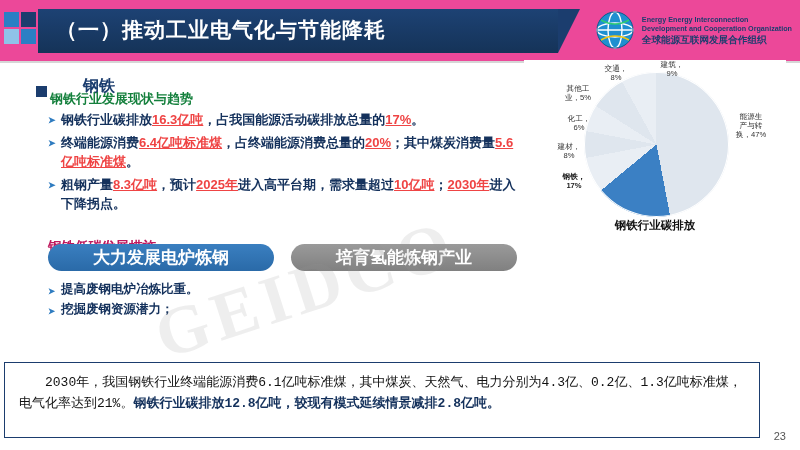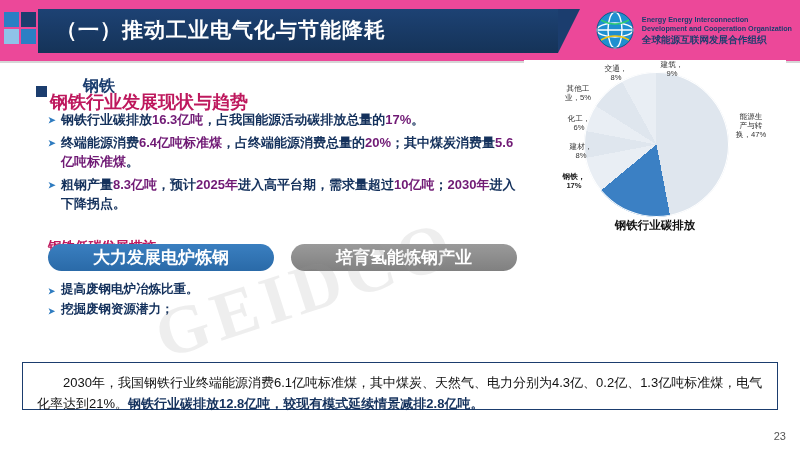--- a/index.html
+++ b/index.html
@@ -120,23 +120,23 @@
   .sec-title-text {
     font-size: 16px;
     font-weight: bold;
     color: #1b3d6e;
   }
 
   
   .sub-title {
     position: absolute;
     left: 50px; top: 90px;
-    font-size: 18px;
-    font-weight: bold;
-    color: #be185d;
+    font-size: 13px;
+    font-weight: bold;
+    color: #15803d;
   }
   .bullets {
     position: absolute;
     left: 48px; top: 110px;
     width: 470px;
   }
   .bullet {
     position: relative;
     padding-left: 13px;
     font-size: 13px;
@@ -145,21 +145,21 @@
     margin-bottom: 4px;
     font-weight: bold;
   }
   .bullet:before {
     content: "\27A4";
     position: absolute;
     left: 0; top: 1px;
     font-size: 9px;
     color: #2f7cc0;
   }
-  .hl-blue { color: #701a75; }
+  .hl-blue { color: #ef4444; text-decoration: underline; }
   .hl-dark { color: #14315c; }
 
   .measures-title {
     position: absolute;
     left: 48px; top: 238px;
     font-size: 13.5px;
     font-weight: bold;
     color: #be185d;
   }
 
@@ -263,26 +263,27 @@
     content: "\27A4";
     position: absolute;
     left: 0; top: 2px;
     font-size: 8.5px;
     color: #2f7cc0;
   }
 
   
   .summary {
     position: absolute;
-    left: 22px; top: 362px;
-    width: 756px; height: 48px;
+    left: 4px; top: 362px;
+    width: 756px; height: 76px;
     border: 1.6px solid #1b3d6e;
     background: #ffffff;
     box-sizing: border-box;
     padding: 9px 14px 0 14px;
+    font-family: Liberation Mono, monospace;
   }
   .summary p {
     margin: 0;
     font-size: 13px;
     line-height: 21px;
     color: #111111;
     text-indent: 0;
   }
   .sum-bold {
     font-weight: bold;
@@ -367,21 +368,21 @@
 
   <div class="measures-title">钢铁低碳发展措施</div>
 
   <div class="chart-panel">
     <div class="pie-box">
       <div class="pie"></div>
       <div class="pie-sep"></div>
     </div>
     <div class="pl" style="left:196px; top:52px; width:62px;">能源生<br>产与转<br>换，47%</div>
     <div class="pl pl-strong" style="left:22px; top:112px; width:56px;">钢铁，<br>17%</div>
-    <div class="pl" style="left:36px; top:82px; width:42px;">建材，<br>8%</div>
+    <div class="pl" style="left:24px; top:82px; width:42px;">建材，<br>8%</div>
     <div class="pl" style="left:34px; top:54px; width:42px;">化工，<br>6%</div>
     <div class="pl" style="left:30px; top:24px; width:48px;">其他工<br>业，5%</div>
     <div class="pl" style="left:70px; top:4px; width:44px;">交通，<br>8%</div>
     <div class="pl" style="left:126px; top:0px; width:44px;">建筑，<br>9%</div>
     <div class="chart-caption">钢铁行业碳排放</div>
   </div>
 
   <div class="cols">
     <div class="col col1">
       <div class="pill pill-blue">大力发展电炉炼钢</div>

